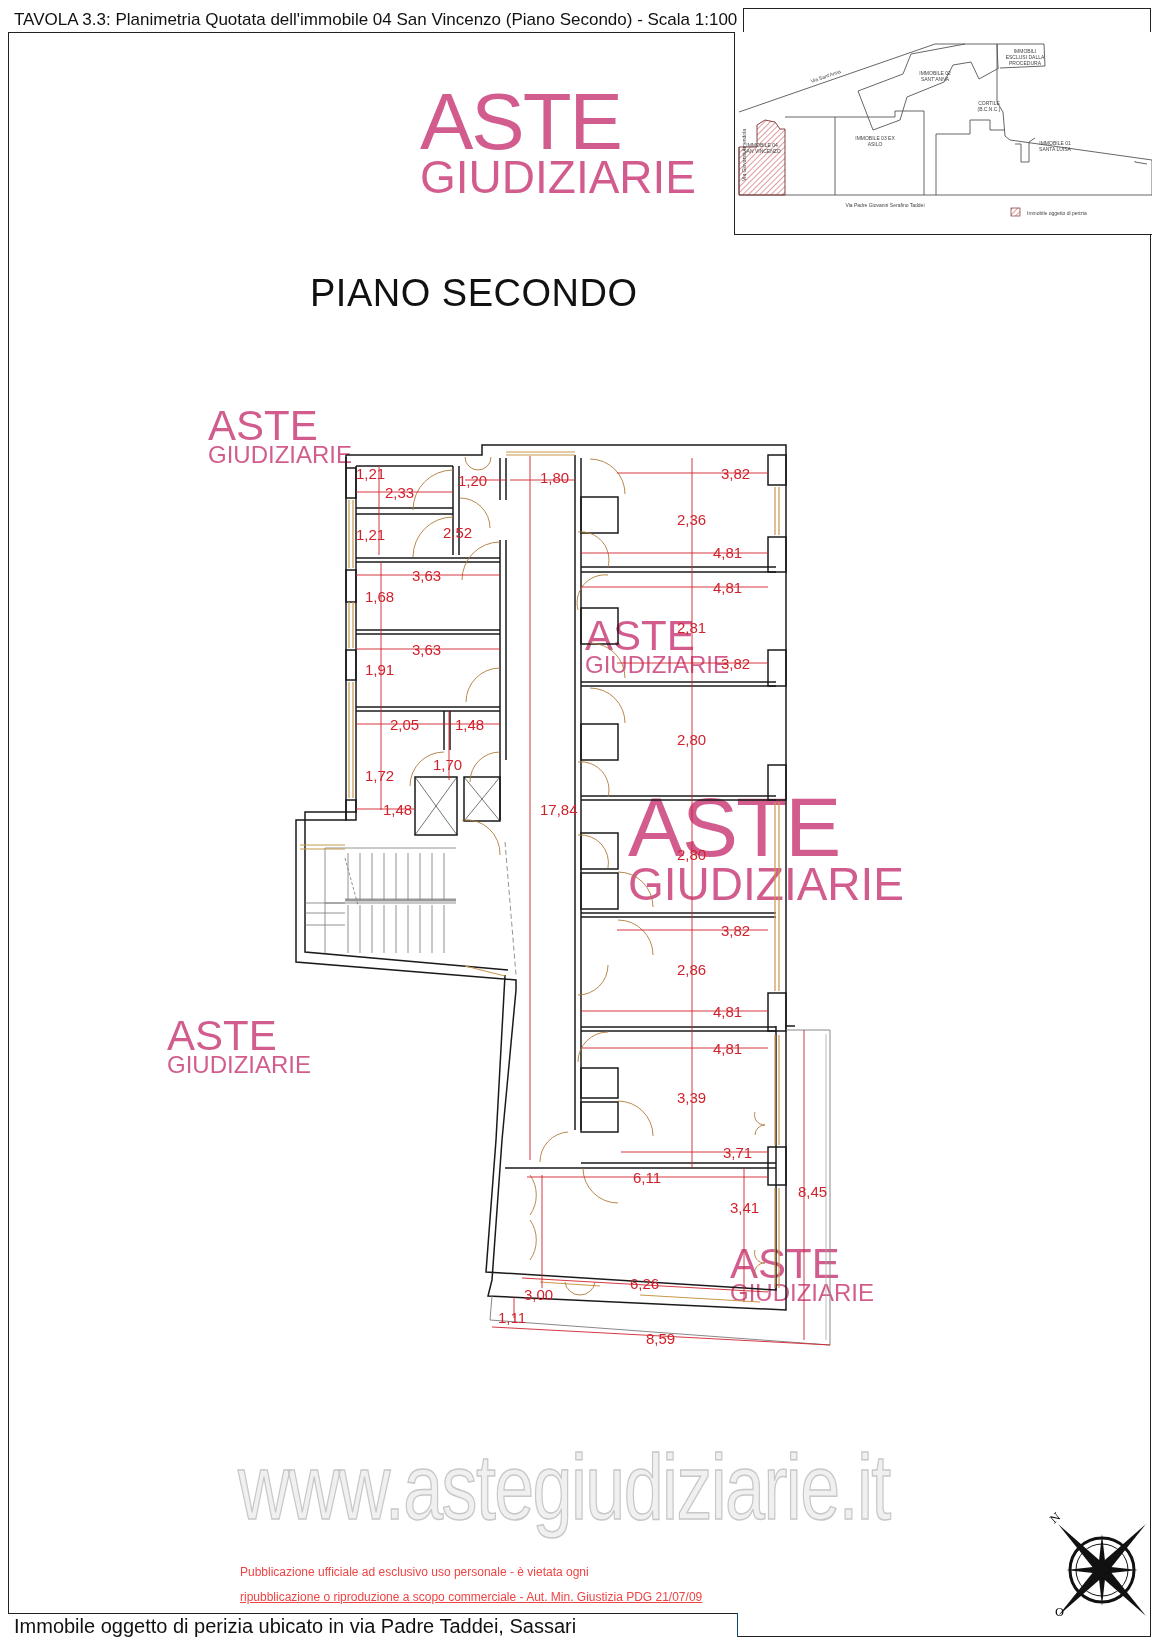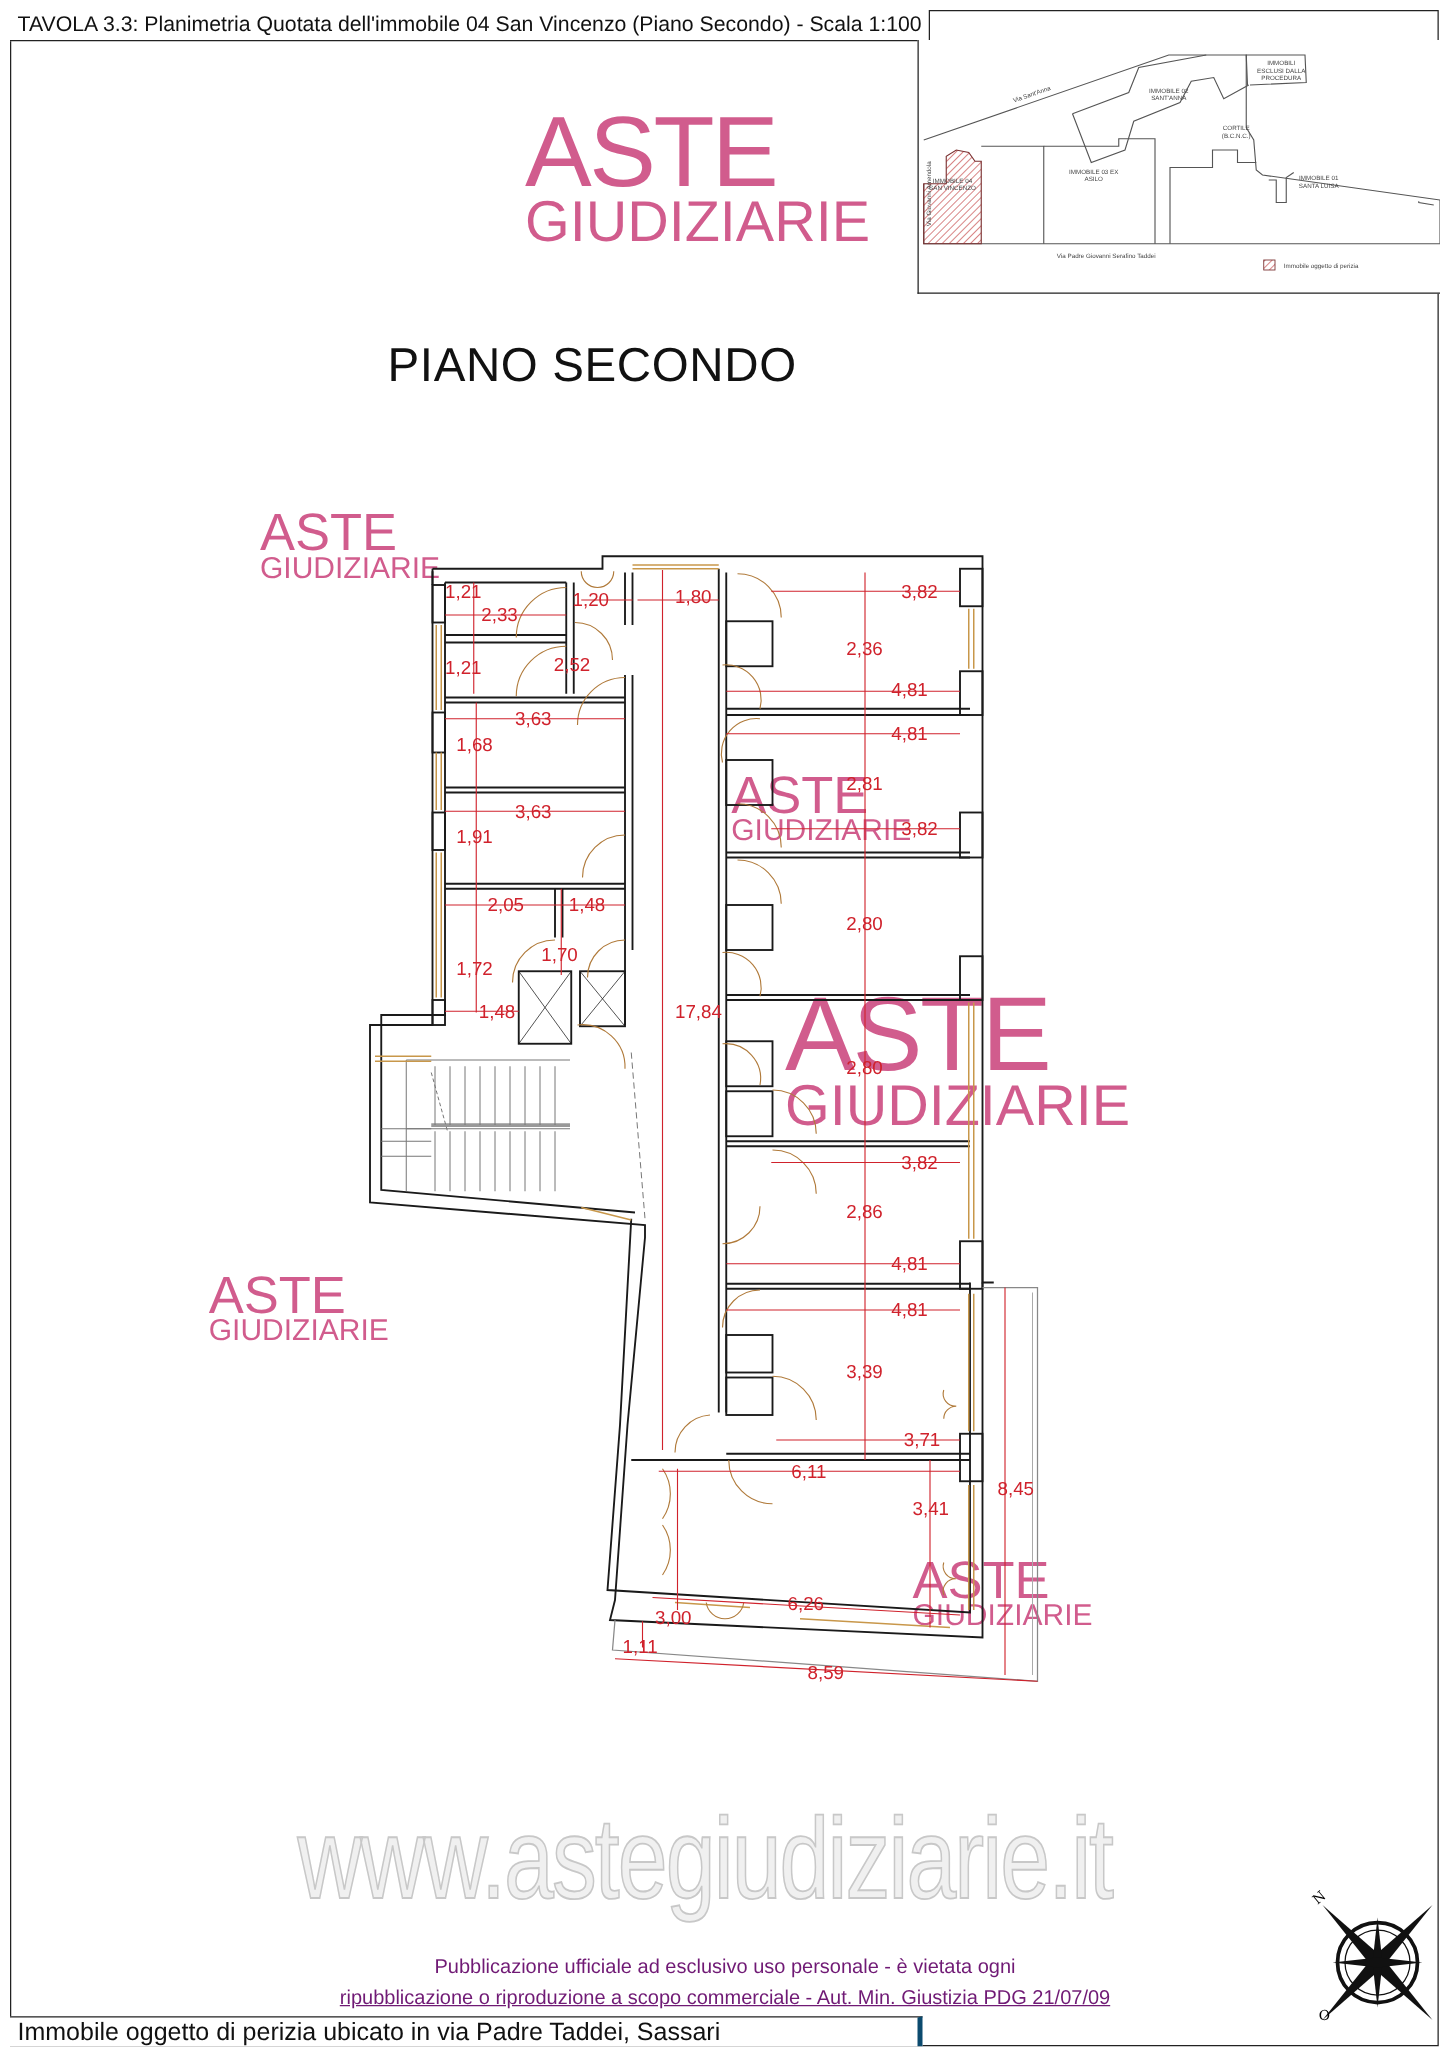--- a/index.html
+++ b/index.html
@@ -9,22 +9,22 @@
   .keymap{position:absolute;left:734px;top:32px;width:417px;height:202px;border-left:1px solid #222;border-bottom:1px solid #222;background:#fff;}
   .keymap svg{position:absolute;left:0;top:0;}
   .km-label{position:absolute;font-size:5px;color:#444;text-align:center;line-height:6px;}
   .heading{position:absolute;left:310px;top:272px;font-size:38px;color:#111;letter-spacing:0.5px;}
   .plan{position:absolute;left:0;top:0;}
   .dim{position:absolute;font-size:15px;color:#d0222c;line-height:16px;white-space:nowrap;}
   .wm{position:absolute;color:#be185d;opacity:0.7;font-weight:normal;line-height:1;}
   .wm .a{display:block;}
   .wm .g{display:block;}
   .site{position:absolute;left:238px;top:1435px;font-size:92px;color:#f0f0f0;-webkit-text-stroke:1.5px #c8c8c8;letter-spacing:-2px;transform:scaleX(0.78);transform-origin:left top;white-space:nowrap;}
-  .notice{position:absolute;left:240px;width:680px;text-align:center;font-size:16px;color:#701a75;white-space:nowrap;}
-  .footer-box{position:absolute;left:8px;top:1613px;width:730px;height:24px;border-top:1px solid #222;border-right:4px solid #0c4a6e;font-size:20px;line-height:24px;padding-left:6px;box-sizing:border-box;color:#111;background:#fff;}
+  .notice{position:absolute;left:240px;width:680px;font-size:12px;color:#ef4444;white-space:nowrap;}
+  .footer-box{position:absolute;left:8px;top:1613px;width:730px;height:24px;border-top:1px solid #222;border-right:1px solid #0c4a6e;font-size:20px;line-height:24px;padding-left:6px;box-sizing:border-box;color:#111;background:#fff;}
   .compass{position:absolute;left:1040px;top:1510px;}
 </style>
 </head>
 <body>
 
 <div class="frame"></div>
 <div class="title-box">TAVOLA 3.3: Planimetria Quotata dell'immobile 04 San Vincenzo (Piano Secondo) - Scala 1:100</div>
 
 <div class="keymap">
   <svg width="417" height="202" viewBox="0 0 417 202">

